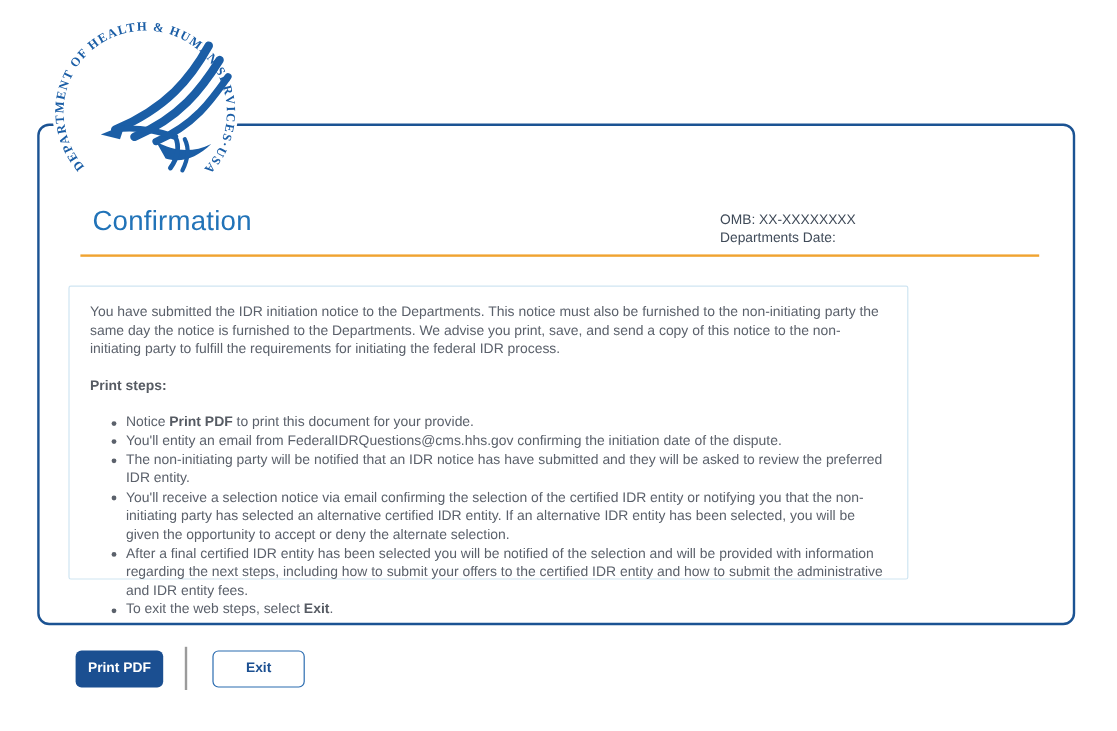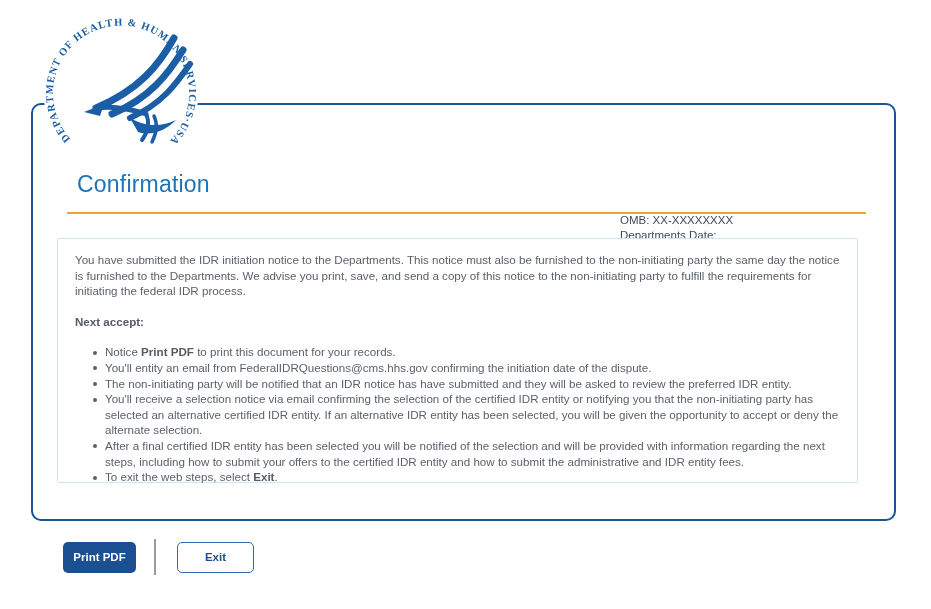--- a/index.html
+++ b/index.html
@@ -32,38 +32,37 @@
     position: absolute;
     left: 77px; top: 171px;
     font-size: 23px;
     color: #2173b8;
     font-weight: 400;
     letter-spacing: 0.2px;
   }
 
   .omb-block {
     position: absolute;
-    left: 620px; top: 177px;
+    left: 600px; top: 177px;
     font-size: 11.5px;
     line-height: 15px;
     color: #3f4a58;
-    margin-top: 36px;
   }
 
   .title-rule {
     position: absolute;
     left: 67px; top: 212px;
     width: 799px; height: 2px;
     background: #f0a330;
   }
 
   .notice-box {
     position: absolute;
     left: 57px; top: 238px;
-    width: 801px; height: 245px;
+    width: 700px; height: 245px;
     border: 1px solid #cfe5f2;
     border-radius: 2px;
     background: #ffffff;
     padding: 13px 16px 10px 17px;
     color: #5b616b;
     font-size: 11.6px;
     line-height: 15.6px;
   }
   .notice-box p.intro { margin-bottom: 15px; }
   .notice-box .next-steps { font-weight: bold; color: #565b63; margin-bottom: 15px; }
@@ -150,23 +149,23 @@
 
   <div class="omb-block">
     <div>OMB: XX-XXXXXXXX</div>
     <div>Departments Date:</div>
   </div>
 
   <div class="title-rule"></div>
 
   <div class="notice-box">
     <p class="intro">You have submitted the IDR initiation notice to the Departments. This notice must also be furnished to the non-initiating party the same day the notice is furnished to the Departments. We advise you print, save, and send a copy of this notice to the non-initiating party to fulfill the requirements for initiating the federal IDR process.</p>
-    <p class="next-steps">Next accept:</p>
+    <p class="next-steps">Print steps:</p>
     <ul>
-        <li><span>Notice </span><strong>Print PDF</strong><span> to print this document for your records.</span></li>
+        <li><span>Notice </span><strong>Print PDF</strong><span> to print this document for your provide.</span></li>
         <li><span>You'll entity an email from FederalIDRQuestions@cms.hhs.gov confirming the initiation date of the dispute.</span></li>
         <li><span>The non-initiating party will be notified that an IDR notice has have submitted and they will be asked to review the preferred IDR entity.</span></li>
         <li><span>You'll receive a selection notice via email confirming the selection of the certified IDR entity or notifying you that the non-initiating party has selected an alternative certified IDR entity. If an alternative IDR entity has been selected, you will be given the opportunity to accept or deny the alternate selection.</span></li>
         <li><span>After a final certified IDR entity has been selected you will be notified of the selection and will be provided with information regarding the next steps, including how to submit your offers to the certified IDR entity and how to submit the administrative and IDR entity fees.</span></li>
         <li><span>To exit the web steps, select </span><strong>Exit</strong><span>.</span></li>
       </ul>
   </div>
 
   <div class="button-row">
     <button class="btn btn-primary">Print PDF</button>

